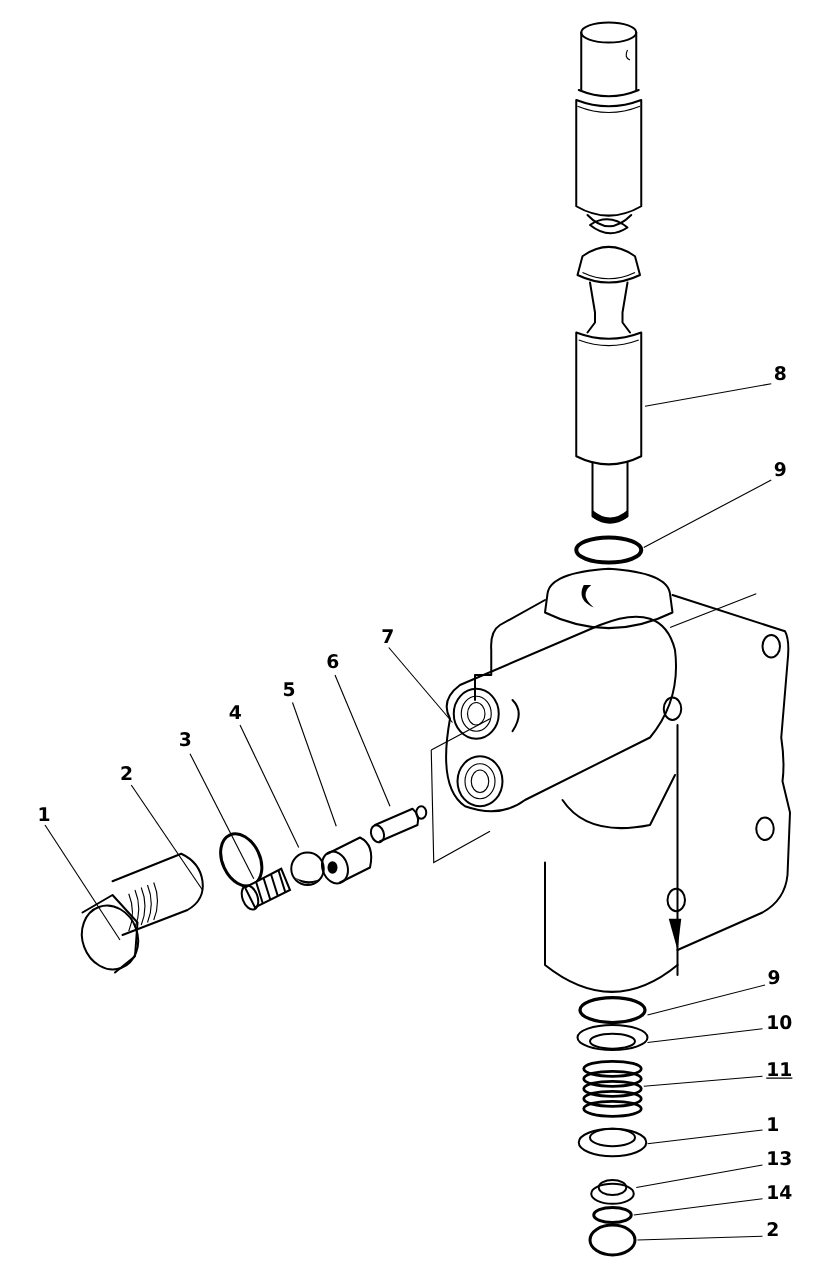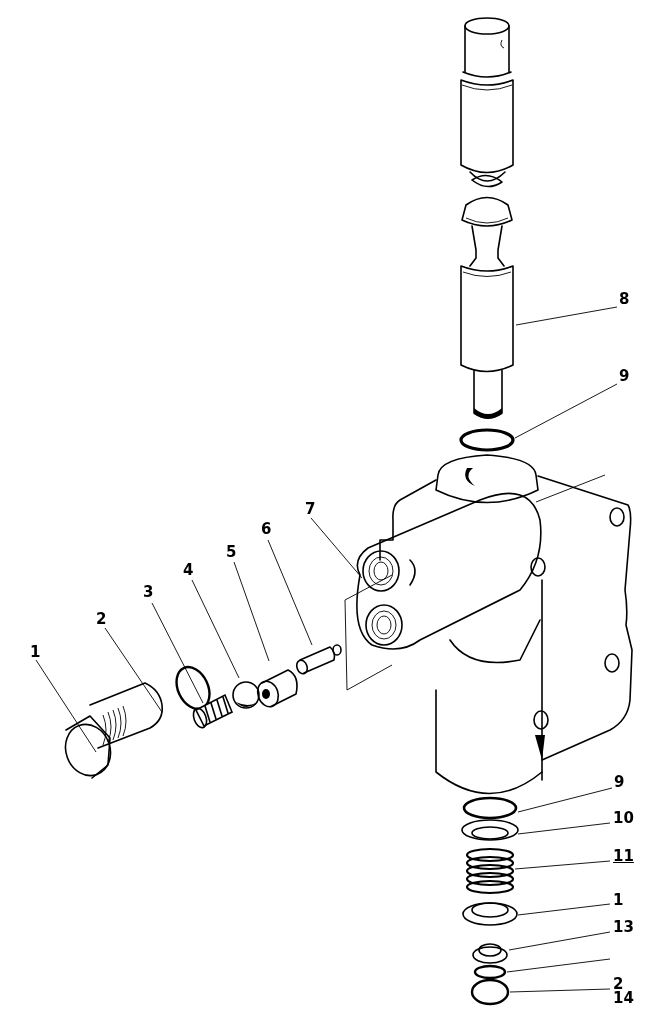--- a/index.html
+++ b/index.html
@@ -137,15 +137,15 @@
   <span class="lbl" style="left:226px;top:545px;">5</span>
   <span class="lbl" style="left:261px;top:522px;">6</span>
   <span class="lbl" style="left:305px;top:502px;">7</span>
   <span class="lbl" style="left:619px;top:292px;">8</span>
   <span class="lbl" style="left:619px;top:369px;">9</span>
   <span class="lbl" style="left:614px;top:775px;">9</span>
   <span class="lbl" style="left:613px;top:811px;">10</span>
   <span class="lbl" style="left:613px;top:849px;text-decoration:underline;">11</span>
   <span class="lbl" style="left:613px;top:893px;">1</span>
   <span class="lbl" style="left:613px;top:920px;">13</span>
-  <span class="lbl" style="left:613px;top:947px;margin-top:44px;">14</span>
+  <span class="lbl" style="left:613px;top:947px;">14</span>
   <span class="lbl" style="left:613px;top:977px;">2</span>
 </div>
 
 </body></html>

